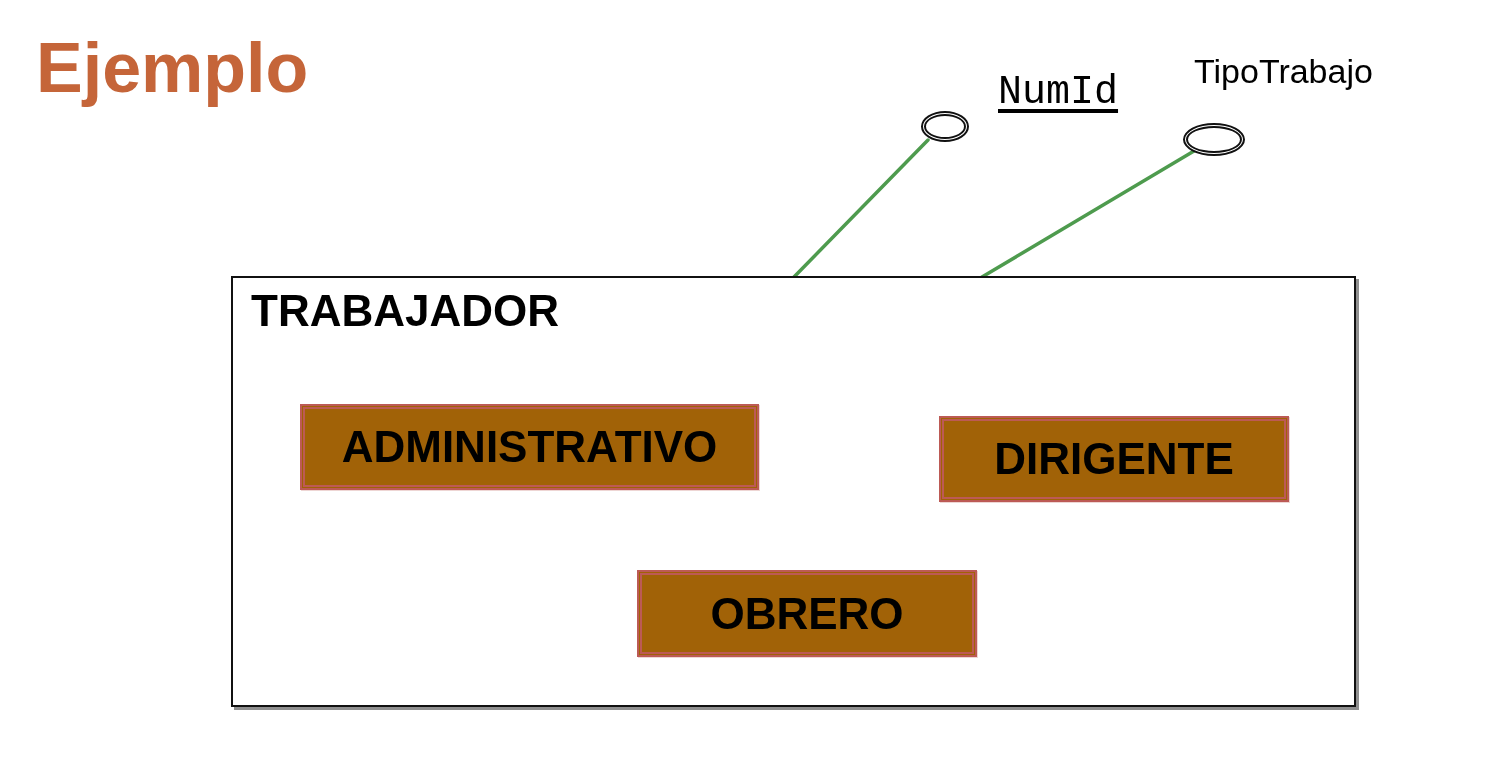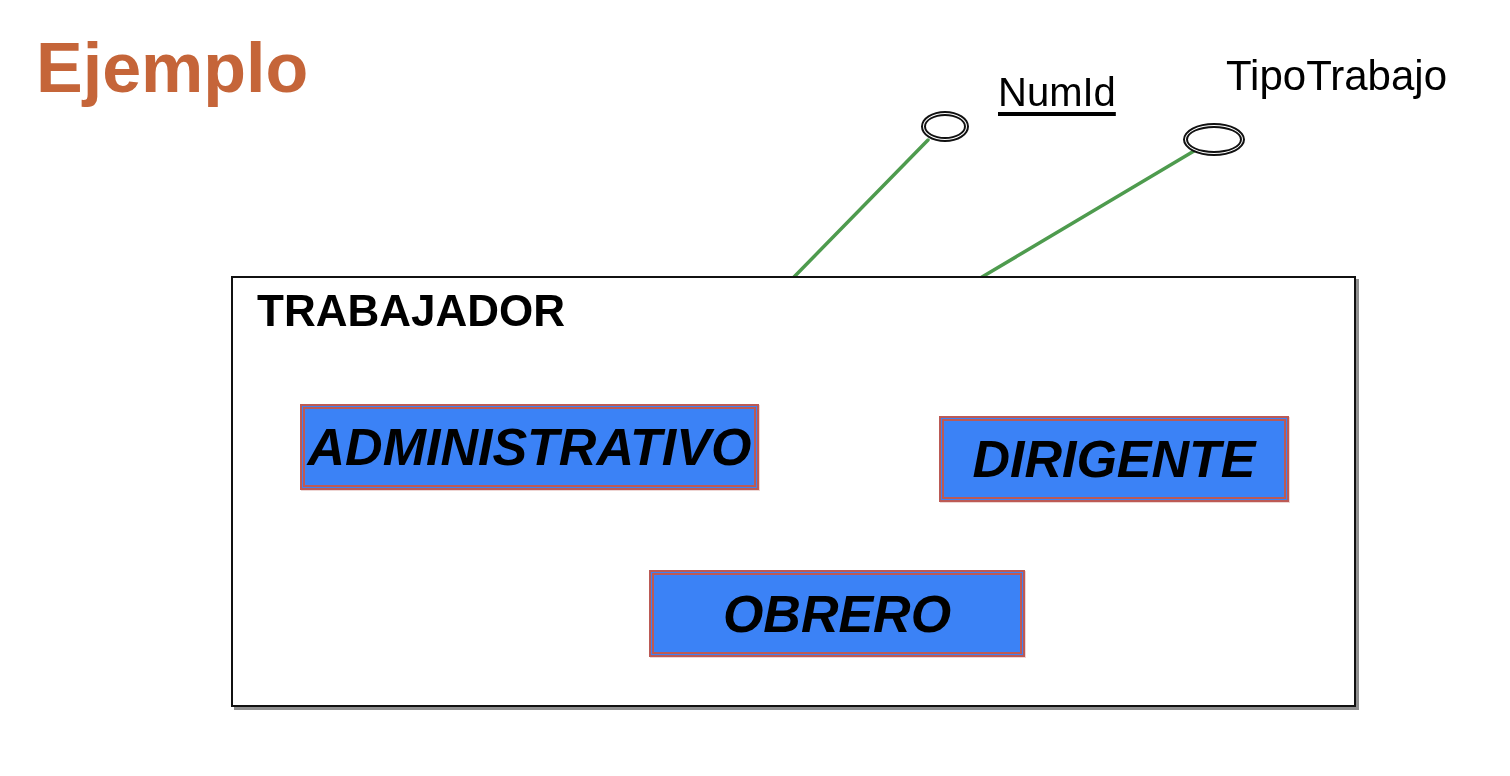--- a/index.html
+++ b/index.html
@@ -51,59 +51,58 @@
   .attr-label{
     position:absolute;
     color:var(--text-color);
     white-space:nowrap;
   }
   .attr-label.numid{
     left:998px;top:70px;
     font-size:40px;
     text-decoration:underline;
     text-underline-offset:6px;
+    font-family:Liberation Mono, monospace;
   }
   .attr-label.tipotrabajo{
     left:1194px;top:52px;
-    font-size:42px;
-    margin-left:32px;
+    font-size:34px;
   }
   .entity{
     position:absolute;
     left:231px;top:276px;
     width:1125px;height:431px;
     background:#ffffff;
     border:2.5px solid var(--entity-border);
     box-shadow:3px 3px 0 var(--shadow-color);
   }
   .entity-title{
     position:absolute;
-    left:24px;top:8px;
+    left:18px;top:8px;
     font-size:44px;
     font-weight:700;
     color:var(--text-color);
     white-space:nowrap;
   }
   .subtype{
     position:absolute;
     border:5px double var(--subtype-border);
-    background:#3b82f6;
+    background:#a16207;
     display:flex;
     align-items:center;
     justify-content:center;
-    font-size:52px;
+    font-size:44px;
     font-weight:700;
     color:var(--text-color);
     white-space:nowrap;
     box-shadow:1px 1px 0 rgba(188,90,85,0.25);
-    font-style:italic;
   }
   .subtype.administrativo{left:67px;top:126px;width:459px;height:86px;}
   .subtype.dirigente{left:706px;top:126px;width:350px;height:86px;margin-top:12px;}
-  .subtype.obrero{left:416px;top:292px;width:376px;height:87px;}
+  .subtype.obrero{left:404px;top:292px;width:340px;height:87px;}
 </style>
 </head>
 <body>
 
 <div class="slide">
 
   <div class="title">Ejemplo</div>
 
   <svg class="connectors" viewBox="0 0 1510 776" xmlns="http://www.w3.org/2000/svg">
     <line class="connector-line" x1="928" y1="140" x2="794" y2="277"></line>

